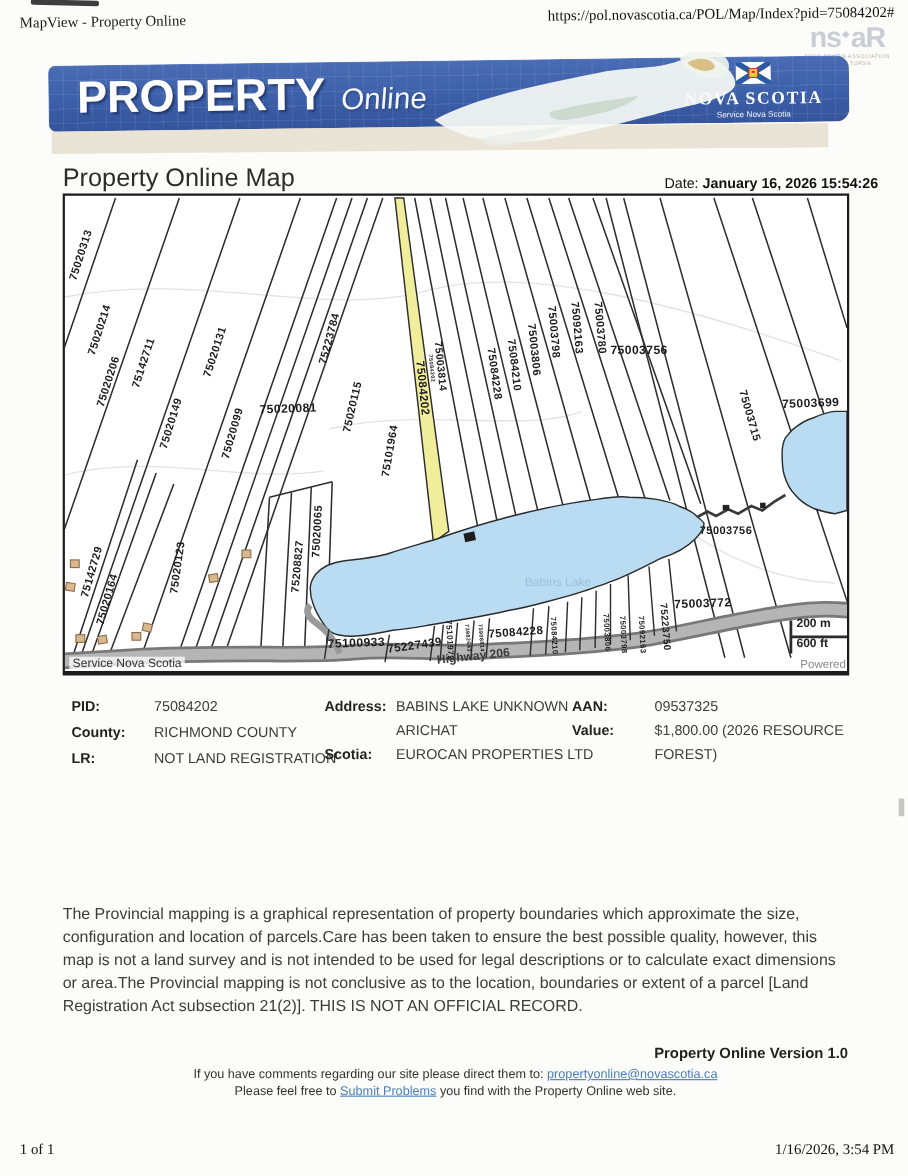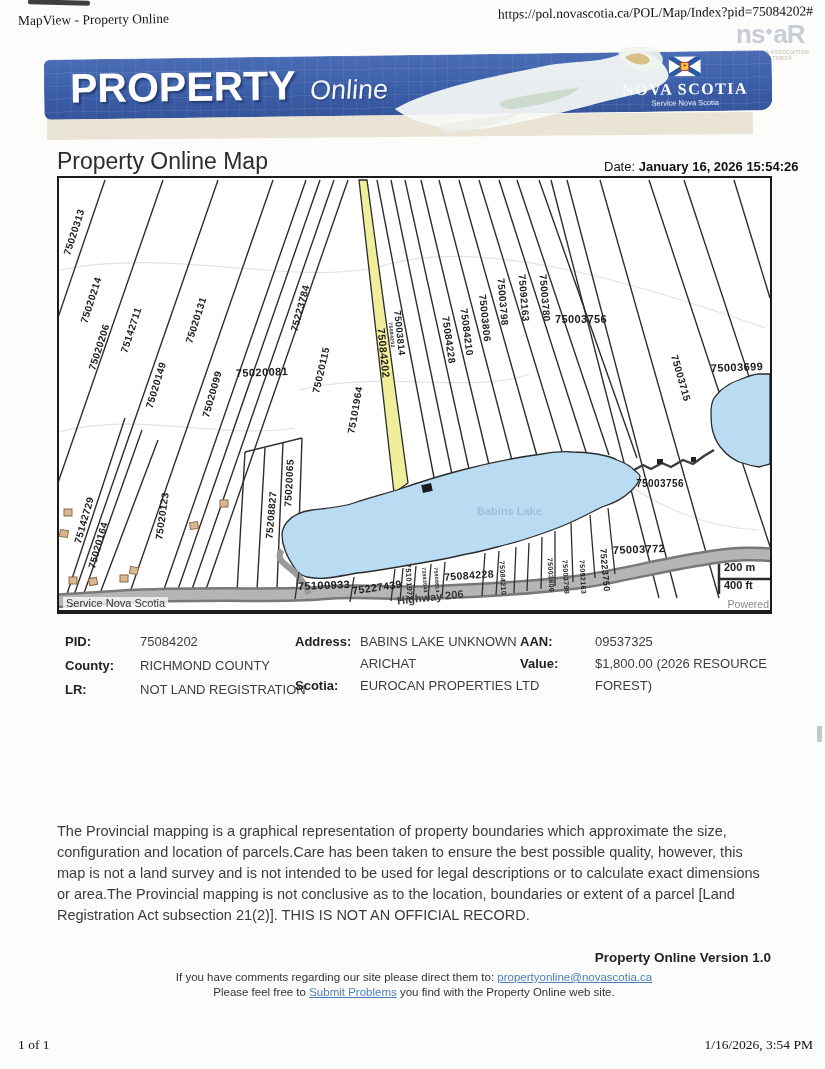--- a/index.html
+++ b/index.html
@@ -50,21 +50,21 @@
   .map{position:absolute;top:176px;left:57px;width:711px;height:432px;background:#fff;
        border:2px solid #1b1b1b;border-bottom-width:4px;overflow:hidden;}
   .map svg{position:absolute;top:0;left:0;}
   .labels{position:absolute;inset:0;pointer-events:none;}
   .plabel{position:absolute;font-weight:700;color:#1b1b1b;white-space:nowrap;letter-spacing:.4px;}
   .mtext{position:absolute;white-space:nowrap;}
   .svc{left:4px;bottom:1px;font-size:11px;color:#333;background:rgba(255,255,255,.75);padding:0 3px;}
   .powered{right:1px;bottom:0;font-size:10.5px;color:#8b8b8b;}
   .scale-m{left:665px;top:383px;font-size:11px;font-weight:700;color:#222;}
   .scale-ft{left:665px;top:401px;font-size:11px;font-weight:700;color:#222;}
-  .lake-label{left:418px;top:327px;font-size:11px;font-weight:700;color:#86add2;opacity:.6;}
+  .lake-label{left:418px;top:346px;font-size:11px;font-weight:400;color:#86add2;opacity:.6;}
   .highway{left:338px;top:413px;font-size:11px;font-weight:700;color:#3a3a3a;transform:rotate(-6deg);}
 
   
   .details{position:absolute;top:632px;left:57px;width:714px;height:75px;font-size:13px;}
   .d-label{position:absolute;font-weight:700;color:#222;}
   .d-val{position:absolute;color:#3d3d3d;}
 
   
   .disclaimer{position:absolute;top:821px;left:57px;width:716px;font-size:14.5px;
               line-height:21px;color:#3c3c3c;}
@@ -221,21 +221,21 @@
       <div class="plabel" style="left: 25px; top: 342px; font-size: 10px; transform: translate(-50%, -50%) rotate(-74deg);">75142729</div>
       <div class="plabel" style="left: 39px; top: 367px; font-size: 10px; transform: translate(-50%, -50%) rotate(-74deg);">75020164</div>
       <div class="plabel" style="left: 103px; top: 338px; font-size: 10px; transform: translate(-50%, -50%) rotate(-82deg);">75020123</div>
       <div class="plabel" style="left: 212px; top: 337px; font-size: 10px; transform: translate(-50%, -50%) rotate(-85deg);">75208827</div>
       <div class="plabel" style="left: 230px; top: 305px; font-size: 10px; transform: translate(-50%, -50%) rotate(-87deg);">75020065</div>
     </div>
 
   <span class="mtext lake-label">Babins Lake</span>
   <span class="mtext highway">Highway 206</span>
   <span class="mtext scale-m">200 m</span>
-  <span class="mtext scale-ft">400 ft</span>
+  <span class="mtext scale-ft">600 ft</span>
   <span class="mtext svc">Service Nova Scotia</span>
   <span class="mtext powered">Powered</span>
 </div>
 
 <div class="details">
   <span class="d-label" style="left:8px;top:2px">PID:</span>
   <span class="d-val" style="left:83px;top:2px">75084202</span>
   <span class="d-label" style="left:8px;top:26px">County:</span>
   <span class="d-val" style="left:83px;top:26px">RICHMOND COUNTY</span>
   <span class="d-label" style="left:8px;top:50px">LR:</span>

